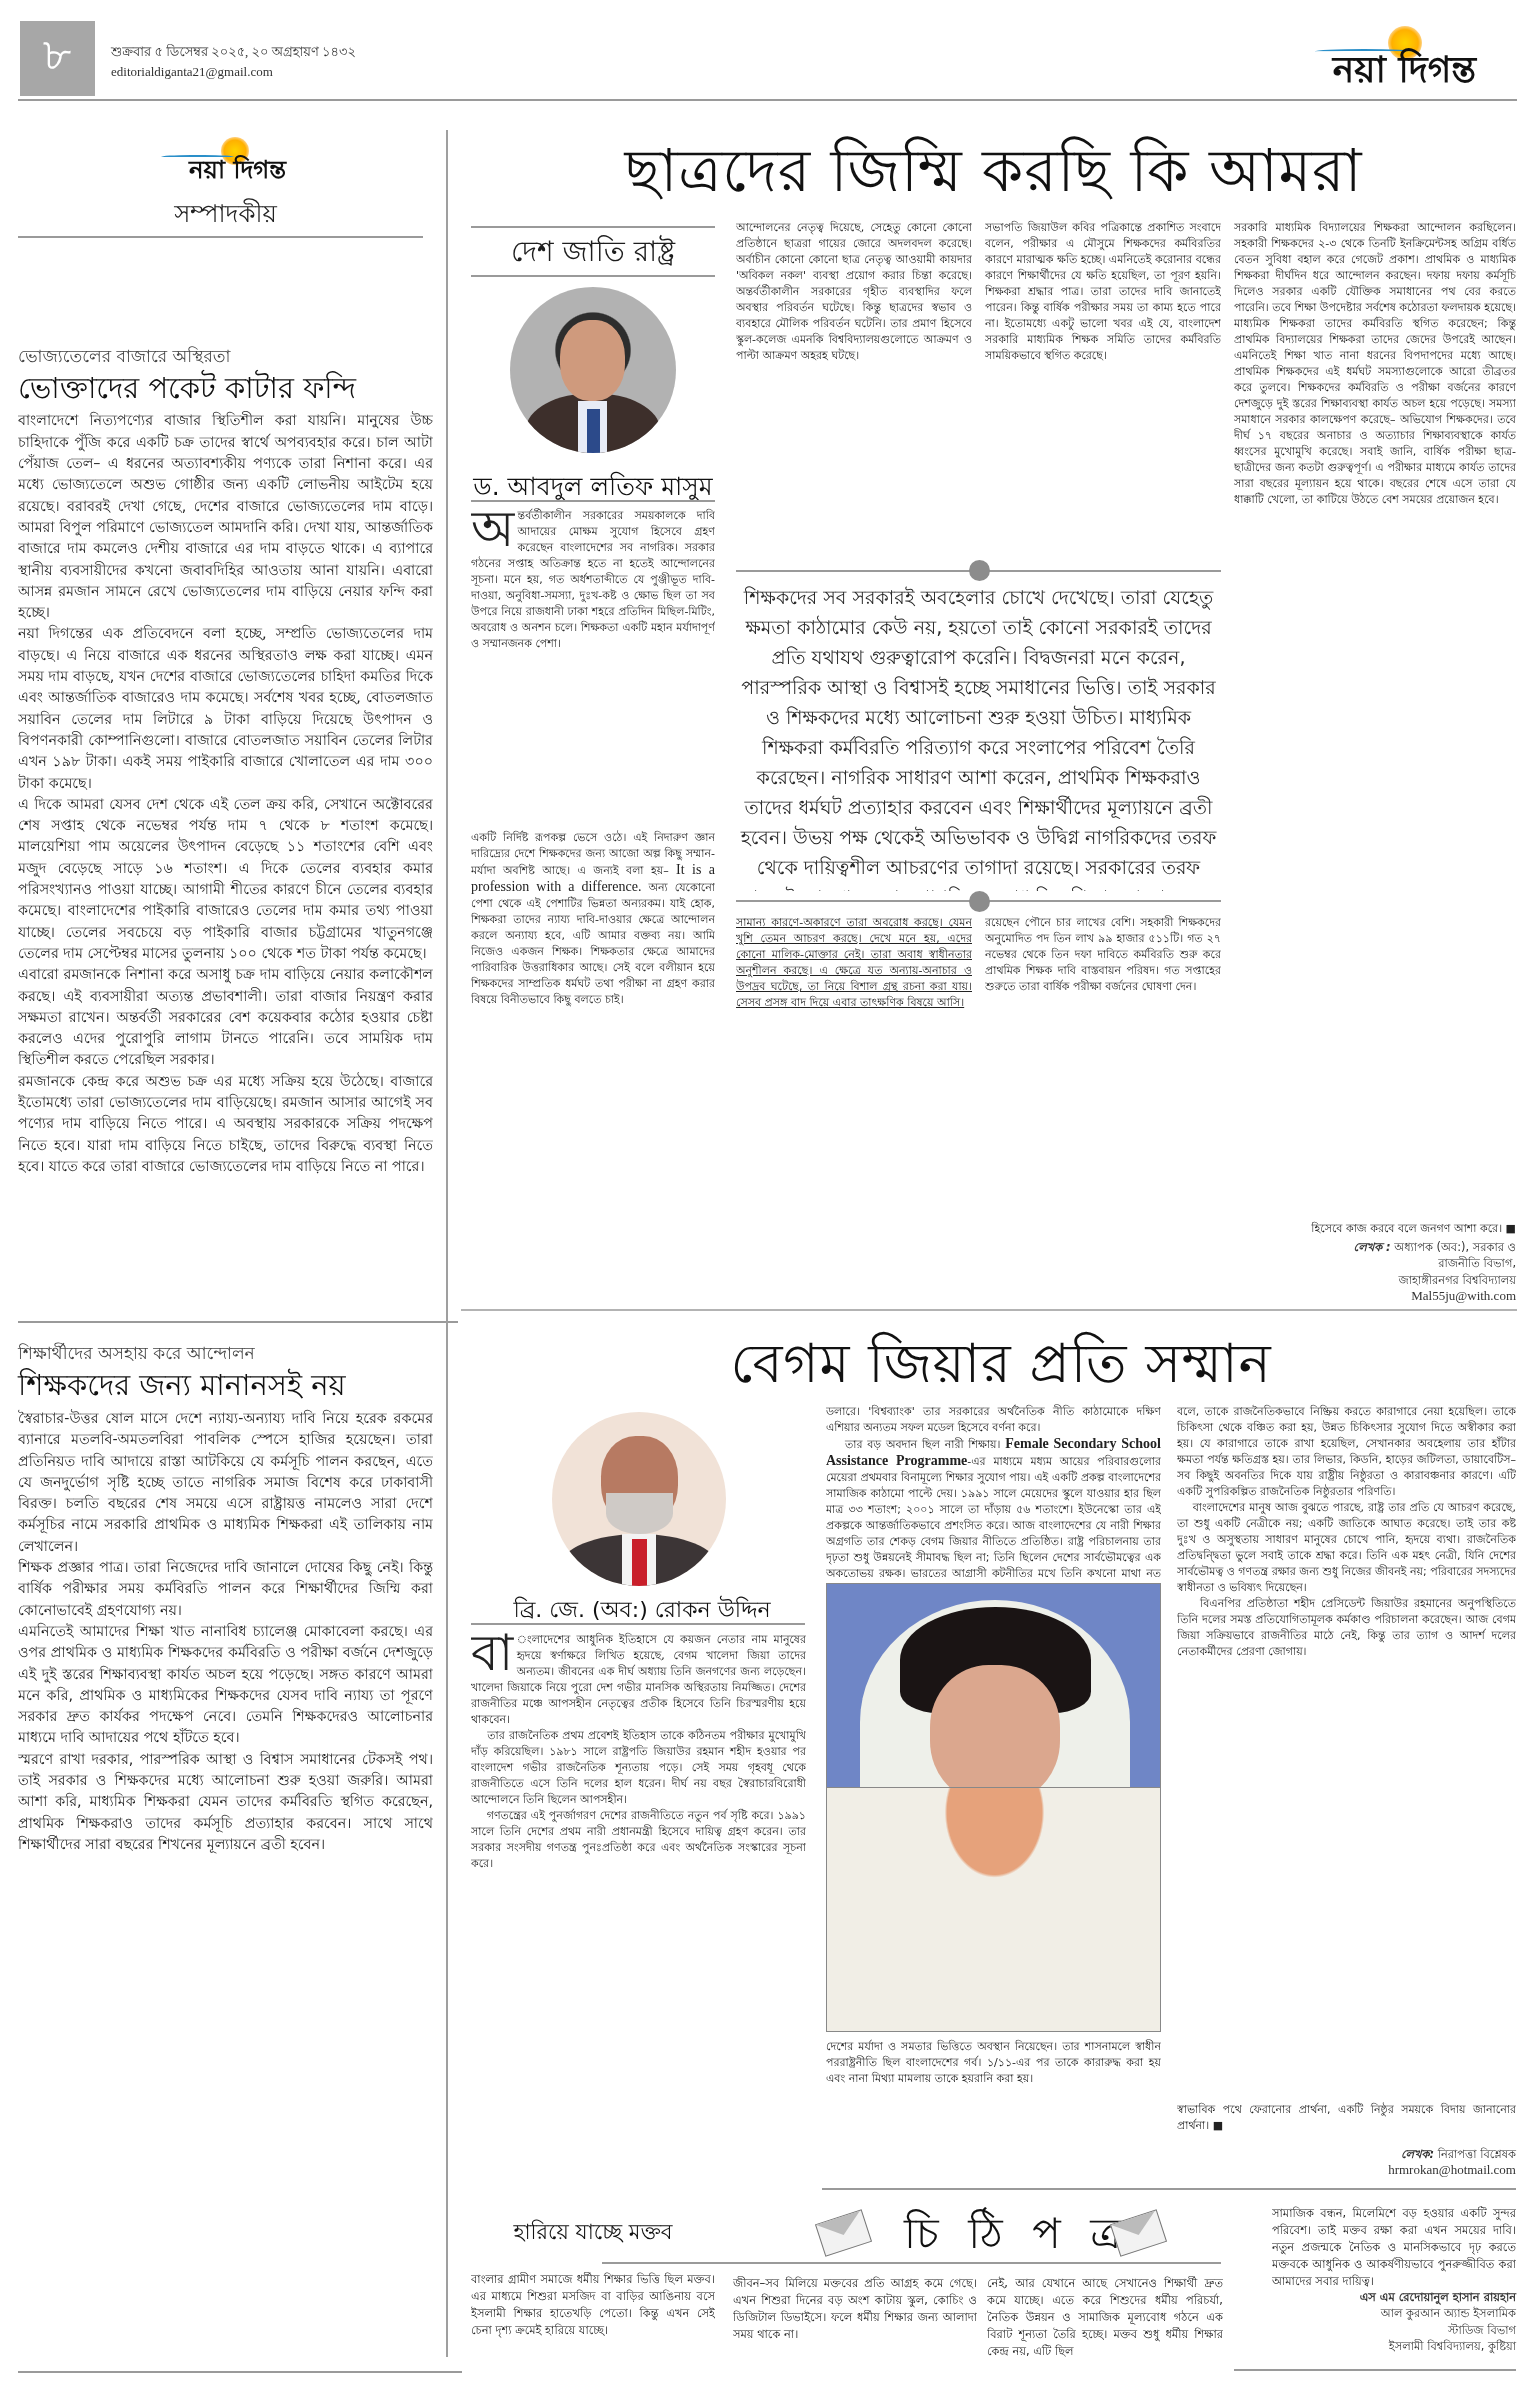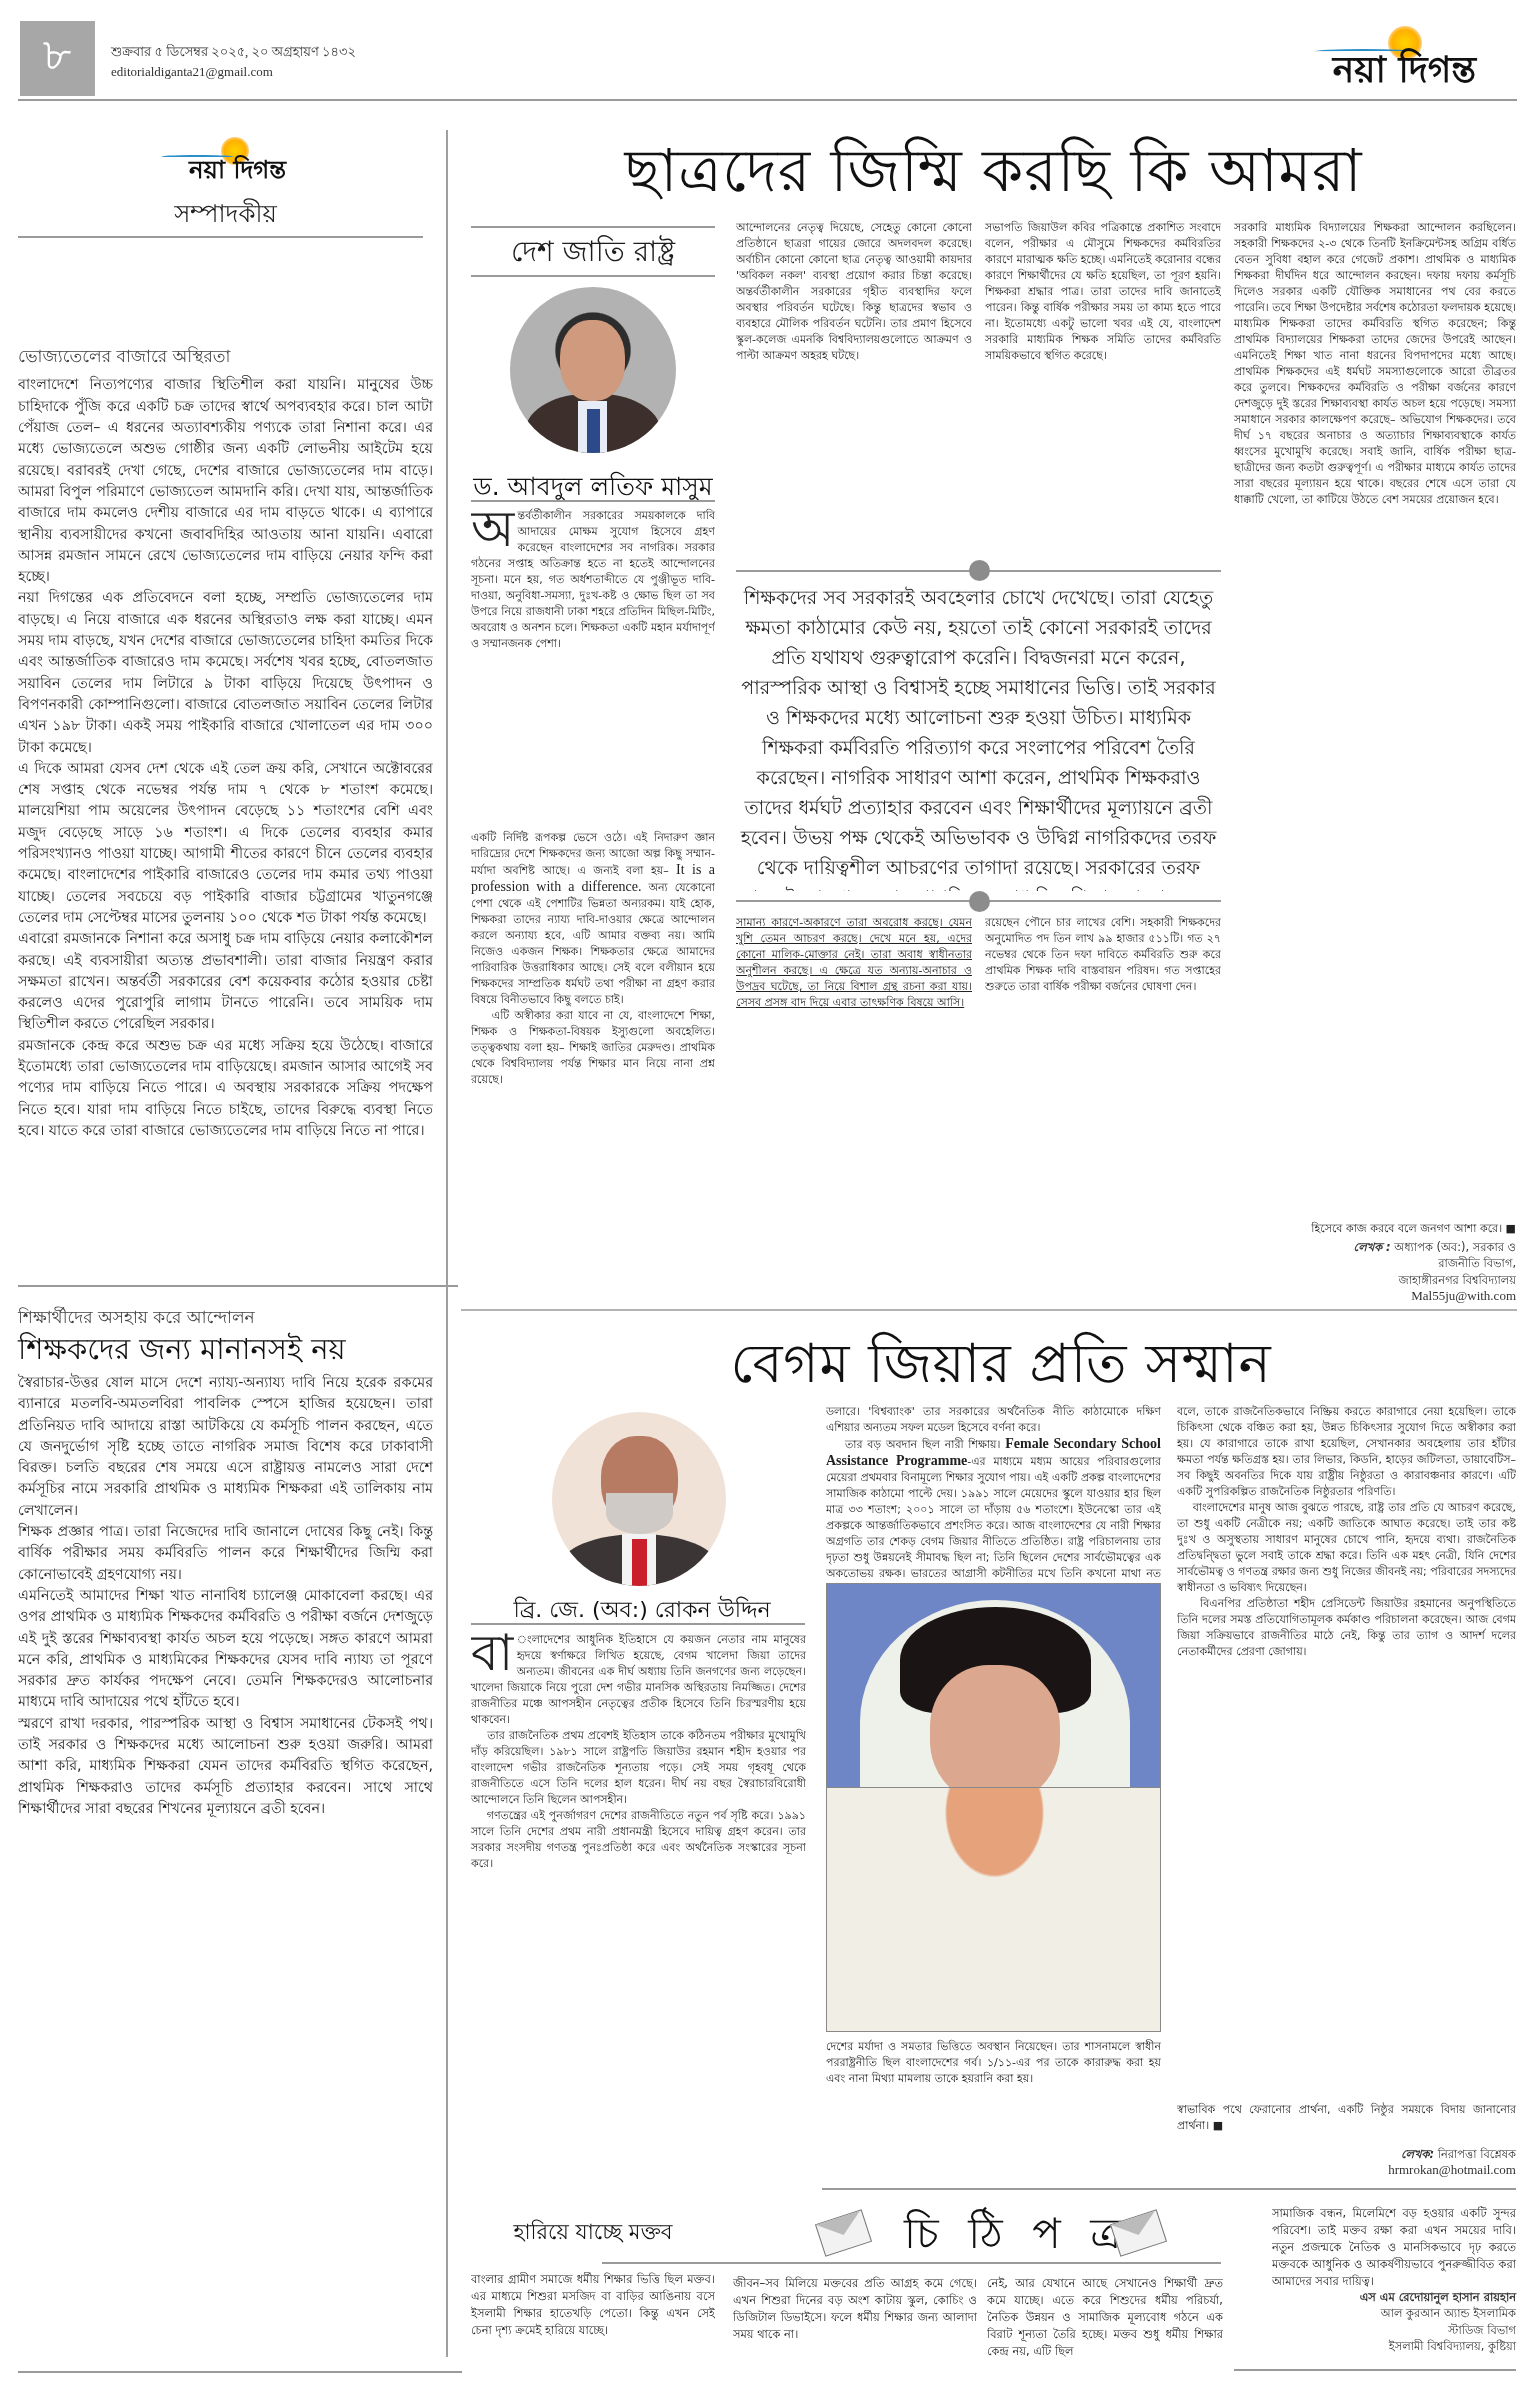--- a/index.html
+++ b/index.html
@@ -81,20 +81,21 @@
       <span class="sun"></span>
       <span class="wave"></span>
       <span class="text">নয়া দিগন্ত</span>
     </div>
     <div class="ed-label">সম্পাদকীয়</div>
   </div>
   <div class="rule" style="position:relative; left:0; width:405px; height:1.6px; margin-top:0;"></div>
 
   <article style="margin-top:104px;">
     <div class="kicker">ভোজ্যতেলের বাজারে অস্থিরতা</div>
+    <h2 class="headline" style="font-weight:normal;">ভোক্তাদের পকেট কাটার ফন্দি</h2>
     <div class="body-text" style="height:896px; overflow:hidden; margin-top:4.9px;">
       <p>বাংলাদেশে নিত্যপণ্যের বাজার স্থিতিশীল করা যায়নি। মানুষের উচ্চ চাহিদাকে পুঁজি করে একটি চক্র তাদের স্বার্থে অপব্যবহার করে। চাল আটা পেঁয়াজ তেল– এ ধরনের অত্যাবশ্যকীয় পণ্যকে তারা নিশানা করে। এর মধ্যে ভোজ্যতেলে অশুভ গোষ্ঠীর জন্য একটি লোভনীয় আইটেম হয়ে রয়েছে। বরাবরই দেখা গেছে, দেশের বাজারে ভোজ্যতেলের দাম বাড়ে। আমরা বিপুল পরিমাণে ভোজ্যতেল আমদানি করি। দেখা যায়, আন্তর্জাতিক বাজারে দাম কমলেও দেশীয় বাজারে এর দাম বাড়তে থাকে। এ ব্যাপারে স্থানীয় ব্যবসায়ীদের কখনো জবাবদিহির আওতায় আনা যায়নি। এবারো আসন্ন রমজান সামনে রেখে ভোজ্যতেলের দাম বাড়িয়ে নেয়ার ফন্দি করা হচ্ছে।</p>
       <p>নয়া দিগন্তের এক প্রতিবেদনে বলা হচ্ছে, সম্প্রতি ভোজ্যতেলের দাম বাড়ছে। এ নিয়ে বাজারে এক ধরনের অস্থিরতাও লক্ষ করা যাচ্ছে। এমন সময় দাম বাড়ছে, যখন দেশের বাজারে ভোজ্যতেলের চাহিদা কমতির দিকে এবং আন্তর্জাতিক বাজারেও দাম কমেছে। সর্বশেষ খবর হচ্ছে, বোতলজাত সয়াবিন তেলের দাম লিটারে ৯ টাকা বাড়িয়ে দিয়েছে উৎপাদন ও বিপণনকারী কোম্পানিগুলো। বাজারে বোতলজাত সয়াবিন তেলের লিটার এখন ১৯৮ টাকা। একই সময় পাইকারি বাজারে খোলাতেল এর দাম ৩০০ টাকা কমেছে।</p>
       <p>এ দিকে আমরা যেসব দেশ থেকে এই তেল ক্রয় করি, সেখানে অক্টোবরের শেষ সপ্তাহ থেকে নভেম্বর পর্যন্ত দাম ৭ থেকে ৮ শতাংশ কমেছে। মালয়েশিয়া পাম অয়েলের উৎপাদন বেড়েছে ১১ শতাংশের বেশি এবং মজুদ বেড়েছে সাড়ে ১৬ শতাংশ। এ দিকে তেলের ব্যবহার কমার পরিসংখ্যানও পাওয়া যাচ্ছে। আগামী শীতের কারণে চীনে তেলের ব্যবহার কমেছে। বাংলাদেশের পাইকারি বাজারেও তেলের দাম কমার তথ্য পাওয়া যাচ্ছে। তেলের সবচেয়ে বড় পাইকারি বাজার চট্টগ্রামের খাতুনগঞ্জে তেলের দাম সেপ্টেম্বর মাসের তুলনায় ১০০ থেকে শত টাকা পর্যন্ত কমেছে।</p>
       <p>এবারো রমজানকে নিশানা করে অসাধু চক্র দাম বাড়িয়ে নেয়ার কলাকৌশল করছে। এই ব্যবসায়ীরা অত্যন্ত প্রভাবশালী। তারা বাজার নিয়ন্ত্রণ করার সক্ষমতা রাখেন। অন্তর্বর্তী সরকারের বেশ কয়েকবার কঠোর হওয়ার চেষ্টা করলেও এদের পুরোপুরি লাগাম টানতে পারেনি। তবে সাময়িক দাম স্থিতিশীল করতে পেরেছিল সরকার।</p>
       <p>রমজানকে কেন্দ্র করে অশুভ চক্র এর মধ্যে সক্রিয় হয়ে উঠেছে। বাজারে ইতোমধ্যে তারা ভোজ্যতেলের দাম বাড়িয়েছে। রমজান আসার আগেই সব পণ্যের দাম বাড়িয়ে নিতে পারে। এ অবস্থায় সরকারকে সক্রিয় পদক্ষেপ নিতে হবে। যারা দাম বাড়িয়ে নিতে চাইছে, তাদের বিরুদ্ধে ব্যবস্থা নিতে হবে। যাতে করে তারা বাজারে ভোজ্যতেলের দাম বাড়িয়ে নিতে না পারে।</p>
     </div>
   </article>
 
   <div class="rule" style="position:relative; width:440px; height:1.6px; margin-top:14.7px;"></div>
@@ -131,21 +132,21 @@
   <div class="rule" style="left:471px; top:500px; width:244px; height:1.6px;"></div>
 
   <div class="col-text" style="left:471px; top:508px; width:244px; height:322px;">
     <span class="dropcap">অ</span>
     <span>ন্তর্বর্তীকালীন সরকারের সময়কালকে দাবি আদায়ের মোক্ষম সুযোগ হিসেবে গ্রহণ করেছেন বাংলাদেশের সব নাগরিক। সরকার গঠনের সপ্তাহ অতিক্রান্ত হতে না হতেই আন্দোলনের সূচনা। মনে হয়, গত অর্ধশতাব্দীতে যে পুঞ্জীভূত দাবি-দাওয়া, অনুবিধা-সমস্যা, দুঃখ-কষ্ট ও ক্ষোভ ছিল তা সব উপরে নিয়ে রাজধানী ঢাকা শহরে প্রতিদিন মিছিল-মিটিং, অবরোধ ও অনশন চলে। শিক্ষকতা একটি মহান মর্যাদাপূর্ণ ও সম্মানজনক পেশা।</span>
   </div>
   <div class="col-text" style="left:471px; top:830px; width:244px; height:464px;">
     <span>একটি নির্দিষ্ট রূপকল্প ভেসে ওঠে। এই নিদারুণ জ্ঞান দারিদ্র্যের দেশে শিক্ষকদের জন্য আজো অল্প কিছু সম্মান-মর্যাদা অবশিষ্ট আছে। এ জন্যই বলা হয়–</span>
     <span class="en-inline">It is a profession with a difference.</span>
     <span>অন্য যেকোনো পেশা থেকে এই পেশাটির ভিন্নতা অন্যরকম। যাই হোক, শিক্ষকরা তাদের ন্যায্য দাবি-দাওয়ার ক্ষেত্রে আন্দোলন করলে অন্যায্য হবে, এটি আমার বক্তব্য নয়। আমি নিজেও একজন শিক্ষক। শিক্ষকতার ক্ষেত্রে আমাদের পারিবারিক উত্তরাধিকার আছে। সেই বলে বলীয়ান হয়ে শিক্ষকদের সাম্প্রতিক ধর্মঘট তথা পরীক্ষা না গ্রহণ করার বিষয়ে বিনীতভাবে কিছু বলতে চাই।</span>
-    <br>&nbsp;&nbsp;&nbsp;&nbsp;<span>এটি অস্বীকার করা যাবে না যে, বাংলাদেশে শিক্ষা, শিক্ষক ও শিক্ষকতা-বিষয়ক ইস্যুগুলো অবহেলিত। তত্ত্বকথায় বলা হয়– শিক্ষাই জাতির মেরুদণ্ড। প্রাথমিক থেকে বিশ্ববিদ্যালয় পর্যন্ত শিক্ষার মান নিয়ে নানা প্রশ্ন রয়েছে।</span>
+    <br>&nbsp;&nbsp;&nbsp;&nbsp;
   </div>
 
   <div class="col-text" style="left:736px; top:220px; width:236px; height:334px;">
     <span>আন্দোলনের নেতৃত্ব দিয়েছে, সেহেতু কোনো কোনো প্রতিষ্ঠানে ছাত্ররা গায়ের জোরে অদলবদল করেছে। অর্বাচীন কোনো কোনো ছাত্র নেতৃত্ব আওয়ামী কায়দার 'অবিকল নকল' ব্যবস্থা প্রয়োগ করার চিন্তা করেছে। অন্তর্বর্তীকালীন সরকারের গৃহীত ব্যবস্থাদির ফলে অবস্থার পরিবর্তন ঘটেছে। কিন্তু ছাত্রদের স্বভাব ও ব্যবহারে মৌলিক পরিবর্তন ঘটেনি। তার প্রমাণ হিসেবে স্কুল-কলেজ এমনকি বিশ্ববিদ্যালয়গুলোতে আক্রমণ ও পাল্টা আক্রমণ অহরহ ঘটছে।</span>
   </div>
   <div class="col-text" style="left:985px; top:220px; width:236px; height:334px;">
     <span>সভাপতি জিয়াউল কবির পত্রিকান্তে প্রকাশিত সংবাদে বলেন, পরীক্ষার এ মৌসুমে শিক্ষকদের কর্মবিরতির কারণে মারাত্মক ক্ষতি হচ্ছে। এমনিতেই করোনার বন্ধের কারণে শিক্ষার্থীদের যে ক্ষতি হয়েছিল, তা পূরণ হয়নি। শিক্ষকরা শ্রদ্ধার পাত্র। তারা তাদের দাবি জানাতেই পারেন। কিন্তু বার্ষিক পরীক্ষার সময় তা কাম্য হতে পারে না। ইতোমধ্যে একটু ভালো খবর এই যে, বাংলাদেশ সরকারি মাধ্যমিক শিক্ষক সমিতি তাদের কর্মবিরতি সাময়িকভাবে স্থগিত করেছে।</span>
   </div>
 
   <div class="rule" style="left:736px; top:570px; width:485px; height:1.6px;"></div>

